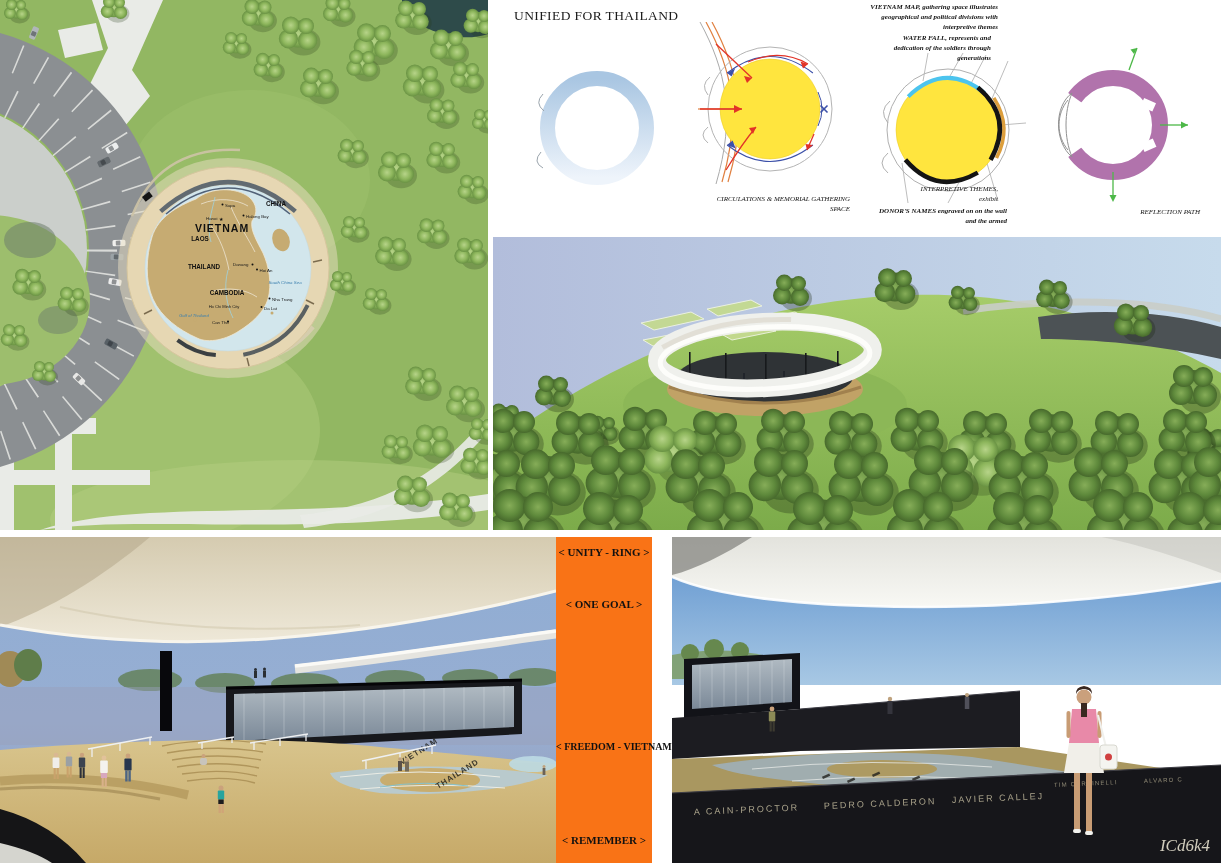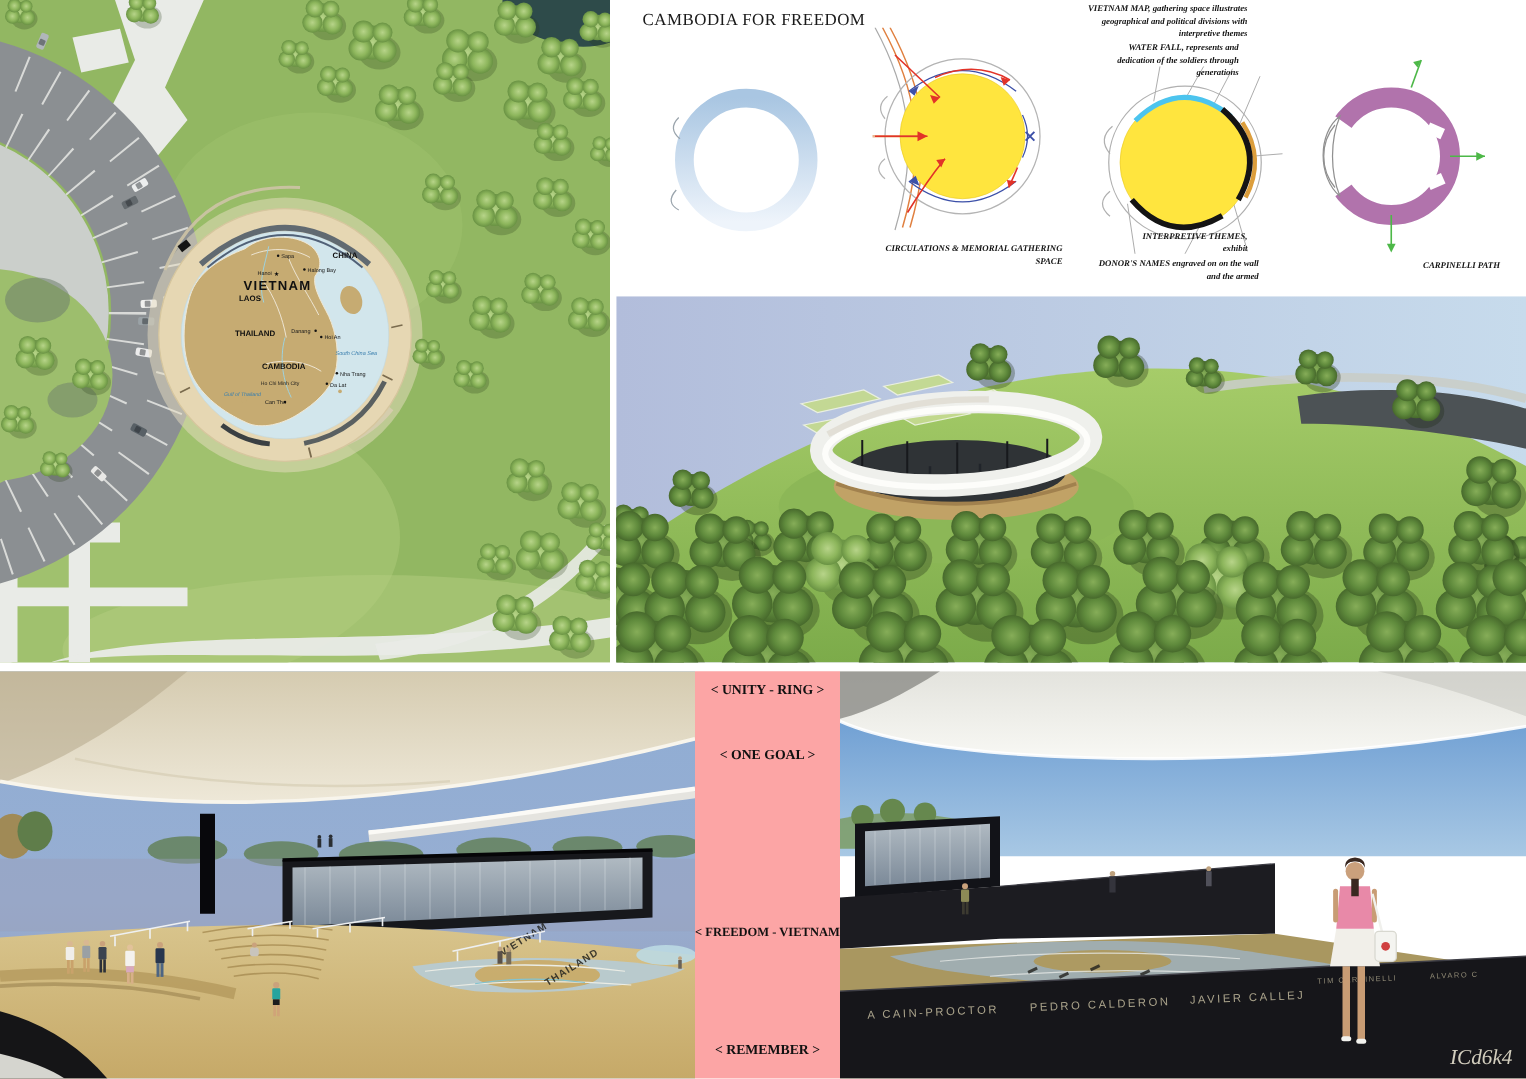--- a/index.html
+++ b/index.html
@@ -1,24 +1,24 @@
 <!DOCTYPE html>
 <html><head>
 <meta charset="utf-8">
 <style>
   html,body{margin:0;padding:0;background:#ffffff;}
   #board{position:relative;width:1221px;height:863px;background:#ffffff;overflow:hidden;
          font-family:"Liberation Serif",serif;}
   .abs{position:absolute;}
   .cap{position:absolute;font-family:"Liberation Serif",serif;font-style:italic;font-weight:600;
        font-size:7px;line-height:1.45;text-align:right;color:#141414;}
-  .capb{font-weight:700;}
+  .capb{font-weight:400;}
   #title{position:absolute;left:514px;top:8px;font-family:"Liberation Serif",serif;
          font-size:13.5px;letter-spacing:.4px;color:#1a1a1a;font-weight:400;}
-  #label-strip{position:absolute;left:556px;top:537px;width:116px;height:326px;background:#fca5a5;}
+  #label-strip{position:absolute;left:556px;top:537px;width:96px;height:326px;background:#f97316;}
   .slabel{position:absolute;width:100%;text-align:center;font-family:"Liberation Serif",serif;
           font-weight:700;font-size:11px;color:#111;white-space:nowrap;}
   .slabel.small{font-size:10px;}
   svg text{font-family:"Liberation Sans",sans-serif;}
   svg .serif{font-family:"Liberation Serif",serif;}
 </style>
 </head>
 <body>
 
 <div id="board">
@@ -238,21 +238,21 @@
         <use href="#tree" transform="translate(396,448) scale(1.2)"></use>
     <use href="#tree" transform="translate(114,8) scale(1.1)"></use>
         <use href="#tree" transform="translate(16,10) scale(1)"></use>
     <use href="#tree" transform="translate(28,283) scale(1.3)"></use>
         <use href="#tree" transform="translate(72,300) scale(1.2)"></use>
     <use href="#tree" transform="translate(14,336) scale(1.1)"></use>
         <use href="#tree" transform="translate(44,372) scale(1)"></use>
   </g>
 </svg>
 
-<div id="title">CAMBODIA FOR FREEDOM</div>
+<div id="title">UNIFIED FOR THAILAND</div>
 
 <svg class="abs" style="left:535px;top:50px" width="130" height="160" viewBox="0 0 130 160">
   <circle cx="62" cy="78" r="49.5" fill="none" stroke="url(#gRingB)" stroke-width="15"></circle>
   <path d="M8,44 q-9,9 1,17" stroke="#9aa4ac" stroke-width="1" fill="none"></path>
   <path d="M6,102 q-9,10 2,16" stroke="#9aa4ac" stroke-width="1" fill="none"></path>
 </svg>
 
 <svg class="abs" style="left:698px;top:22px" width="152" height="168" viewBox="0 0 152 168">
   <path d="M8,0 C34,48 44,92 24,160" stroke="#e08040" stroke-width="1.2" fill="none"></path>
   <path d="M14,0 C40,48 50,92 30,160" stroke="#e08040" stroke-width="1.2" fill="none"></path>
@@ -322,21 +322,21 @@
   <rect x="100" y="103" width="13" height="9" fill="#ffffff" transform="rotate(-24 106 107)"></rect>
   <g stroke="#4db848" stroke-width="1.3">
     <line x1="87" y1="32" x2="95" y2="10"></line>
         <line x1="118" y1="87" x2="146" y2="87"></line>
     <line x1="71" y1="134" x2="71" y2="162"></line>
   </g>
   <path d="M95,10 l-6.5,1.5 l3.5,4.5 z" fill="#4db848"></path>
   <path d="M146,87 l-7,-3.5 l0,7 z" fill="#4db848"></path>
   <path d="M71,164 l-3.5,-7 l7,0 z" fill="#4db848"></path>
 </svg>
-<div class="cap capb" style="left:1040px;top:207px;width:160px">CARPINELLI PATH</div>
+<div class="cap capb" style="left:1040px;top:207px;width:160px">REFLECTION PATH</div>
 
 <svg class="abs" style="left:493px;top:237px" width="728" height="293" viewBox="0 0 728 293">
   <rect width="728" height="293" fill="url(#gSky)"></rect>
   <path d="M0,210 C110,128 250,62 420,58 C560,55 662,100 728,136 L728,293 L0,293 Z" fill="url(#gHill)"></path>
   <g stroke="#edf2e0" stroke-width="1" fill="#c4da90" opacity=".95">
     <path d="M148,86 l50,-11 l13,7 l-50,11 z"></path>
         <path d="M214,72 l44,-9 l11,6 l-44,10 z"></path>
     <path d="M150,103 l62,-12 l10,6 l-62,12 z"></path>
         <path d="M268,82 l34,-7 l9,5 l-34,8 z"></path>
     <path d="M230,98 l44,-9 l9,5 l-44,9 z"></path>

